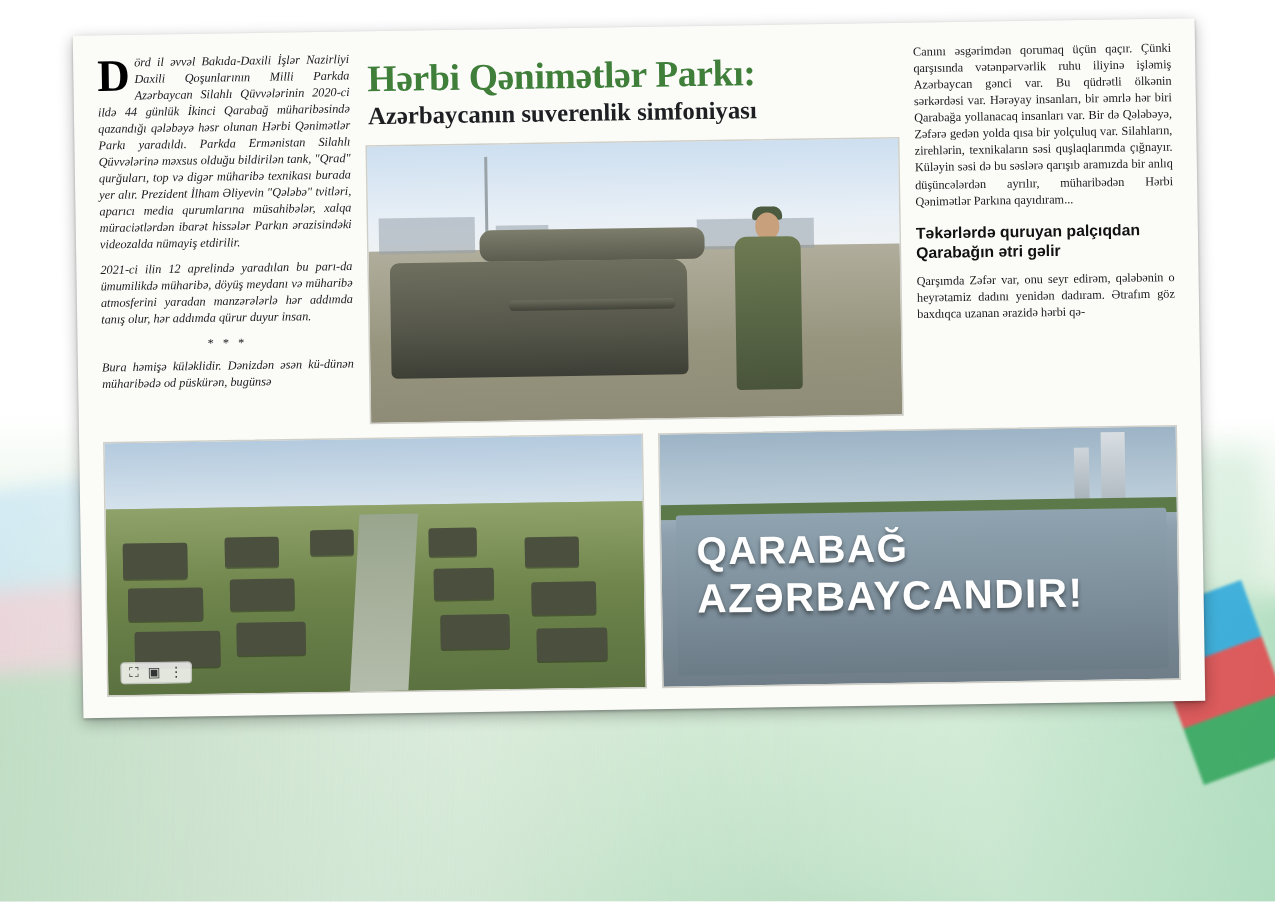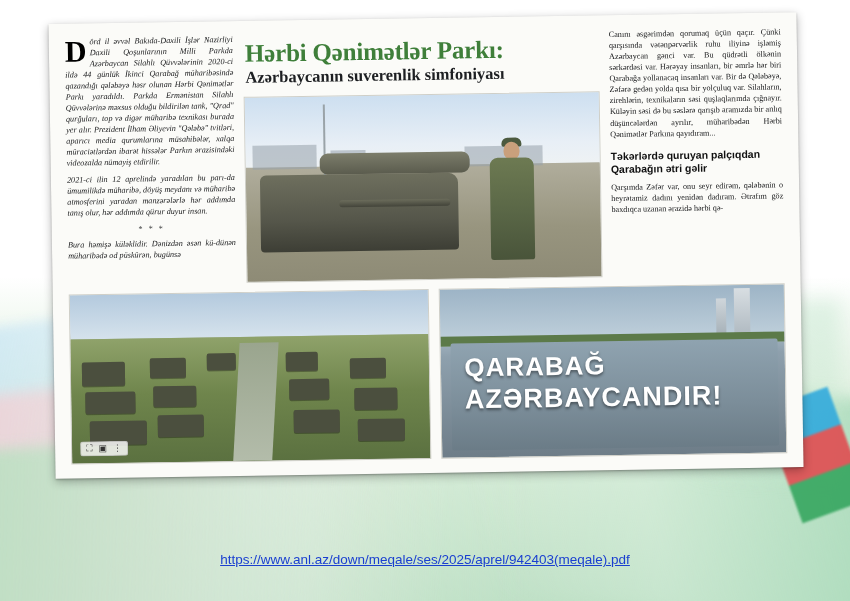--- a/index.html
+++ b/index.html
@@ -434,14 +434,13 @@
               <div class="l1">QARABAĞ</div>
               <div class="l2">AZƏRBAYCANDIR!</div>
             </div>
           </div>
         </div>
       </div>
 
     </div>
   </div>
 
-  <a class="source-link" href="#">https://www.anl.az/down/meqale/ses/2025/aprel/942403(meqale).pdf</a>
 </div>
 
 </body></html>

